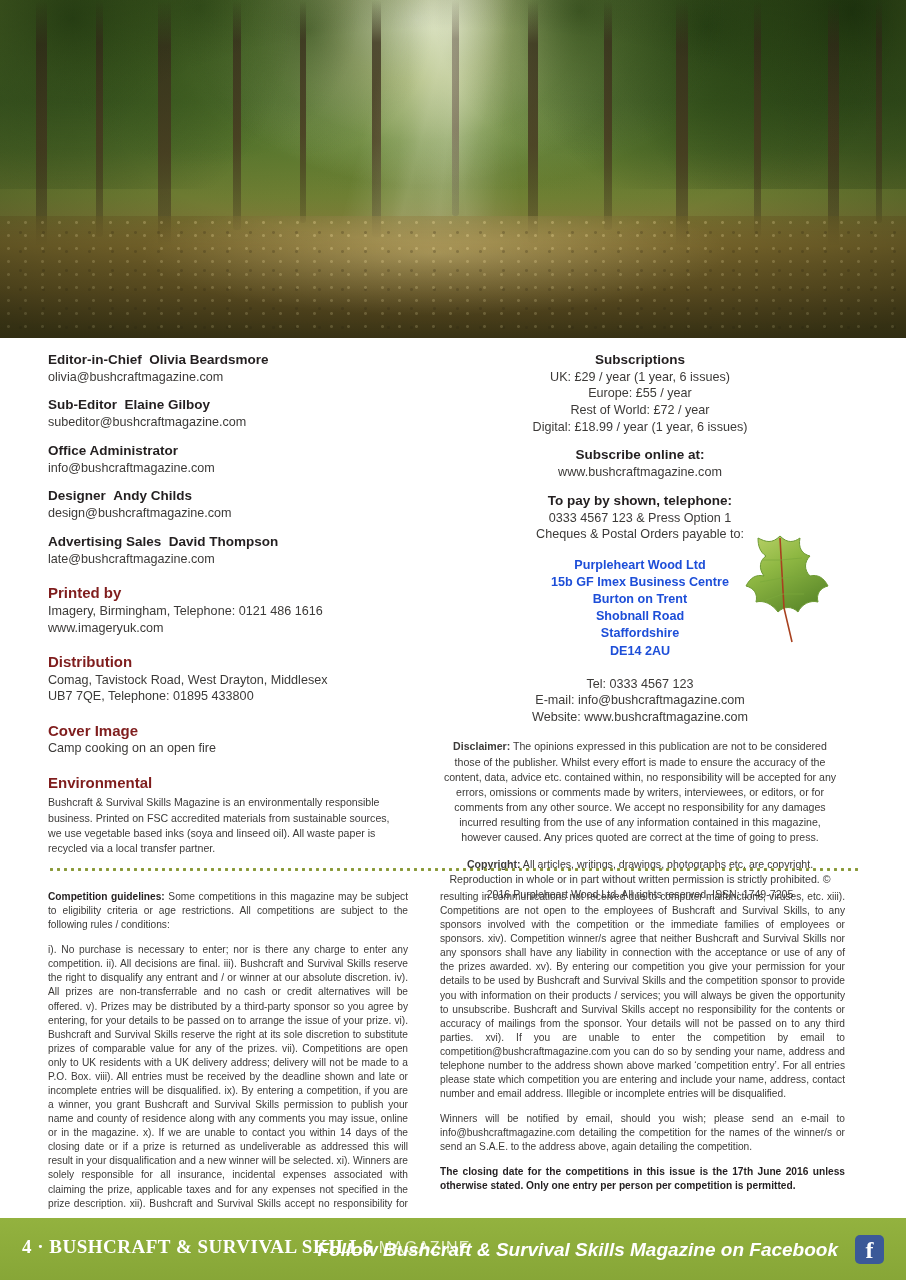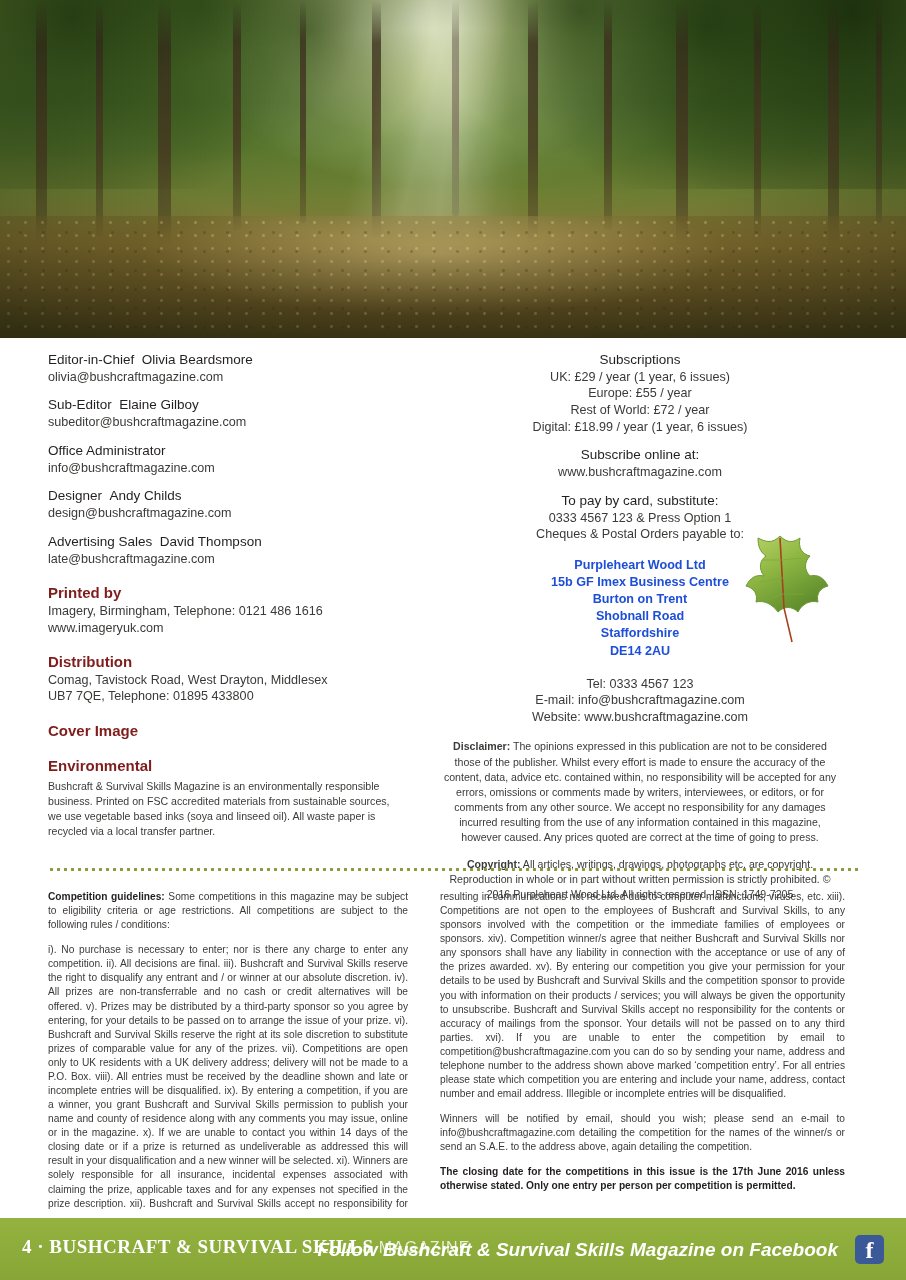--- a/index.html
+++ b/index.html
@@ -110,21 +110,21 @@
   .col-right {
     position: absolute;
     left: 440px;
     top: 14px;
     width: 400px;
     text-align: center;
   }
 
   .blk { margin-bottom: 12px; }
   .hd {
-    font-weight: normal;
+    font-weight: bold;
     font-size: 13.5px;
     color: #231f20;
     line-height: 1.25;
   }
   .hd-lg {
     font-weight: bold;
     font-size: 15px;
     color: #7f1d1d;
     line-height: 1.3;
   }
@@ -318,20 +318,21 @@
     </div>
 
     <div class="blk" style="margin-top:16px;">
       <div class="hd-lg">Distribution</div>
       <div class="ln">Comag, Tavistock Road, West Drayton, Middlesex</div>
       <div class="ln">UB7 7QE, Telephone: 01895 433800</div>
     </div>
 
     <div class="blk" style="margin-top:16px;">
       <div class="hd-lg">Cover Image</div>
+      <div class="ln">Camp cooking on an open fire</div>
     </div>
 
     <div class="blk" style="margin-top:16px;">
       <div class="hd-lg">Environmental</div>
       <div class="small" style="margin-top:3px;">Bushcraft &amp; Survival Skills Magazine is an environmentally responsible business. Printed on FSC accredited materials from sustainable sources, we use vegetable based inks (soya and linseed oil). All waste paper is recycled via a local transfer partner.</div>
     </div>
 
   </div>
 
   <div class="col-right">
@@ -343,21 +344,21 @@
       <div class="ln">Rest of World: £72 / year</div>
       <div class="ln">Digital: £18.99 / year (1 year, 6 issues)</div>
     </div>
 
     <div class="blk">
       <div class="hd">Subscribe online at:</div>
       <div class="ln">www.bushcraftmagazine.com</div>
     </div>
 
     <div class="blk">
-      <div class="hd">To pay by card, substitute:</div>
+      <div class="hd">To pay by shown, telephone:</div>
       <div class="ln">0333 4567 123 &amp; Press Option 1</div>
       <div class="ln">Cheques &amp; Postal Orders payable to:</div>
     </div>
 
     <div class="blk" style="margin-top:14px;">
       <div class="ln-b">Purpleheart Wood Ltd</div>
       <div class="ln-b">15b GF Imex Business Centre</div>
       <div class="ln-b">Burton on Trent</div>
       <div class="ln-b">Shobnall Road</div>
       <div class="ln-b">Staffordshire</div>

